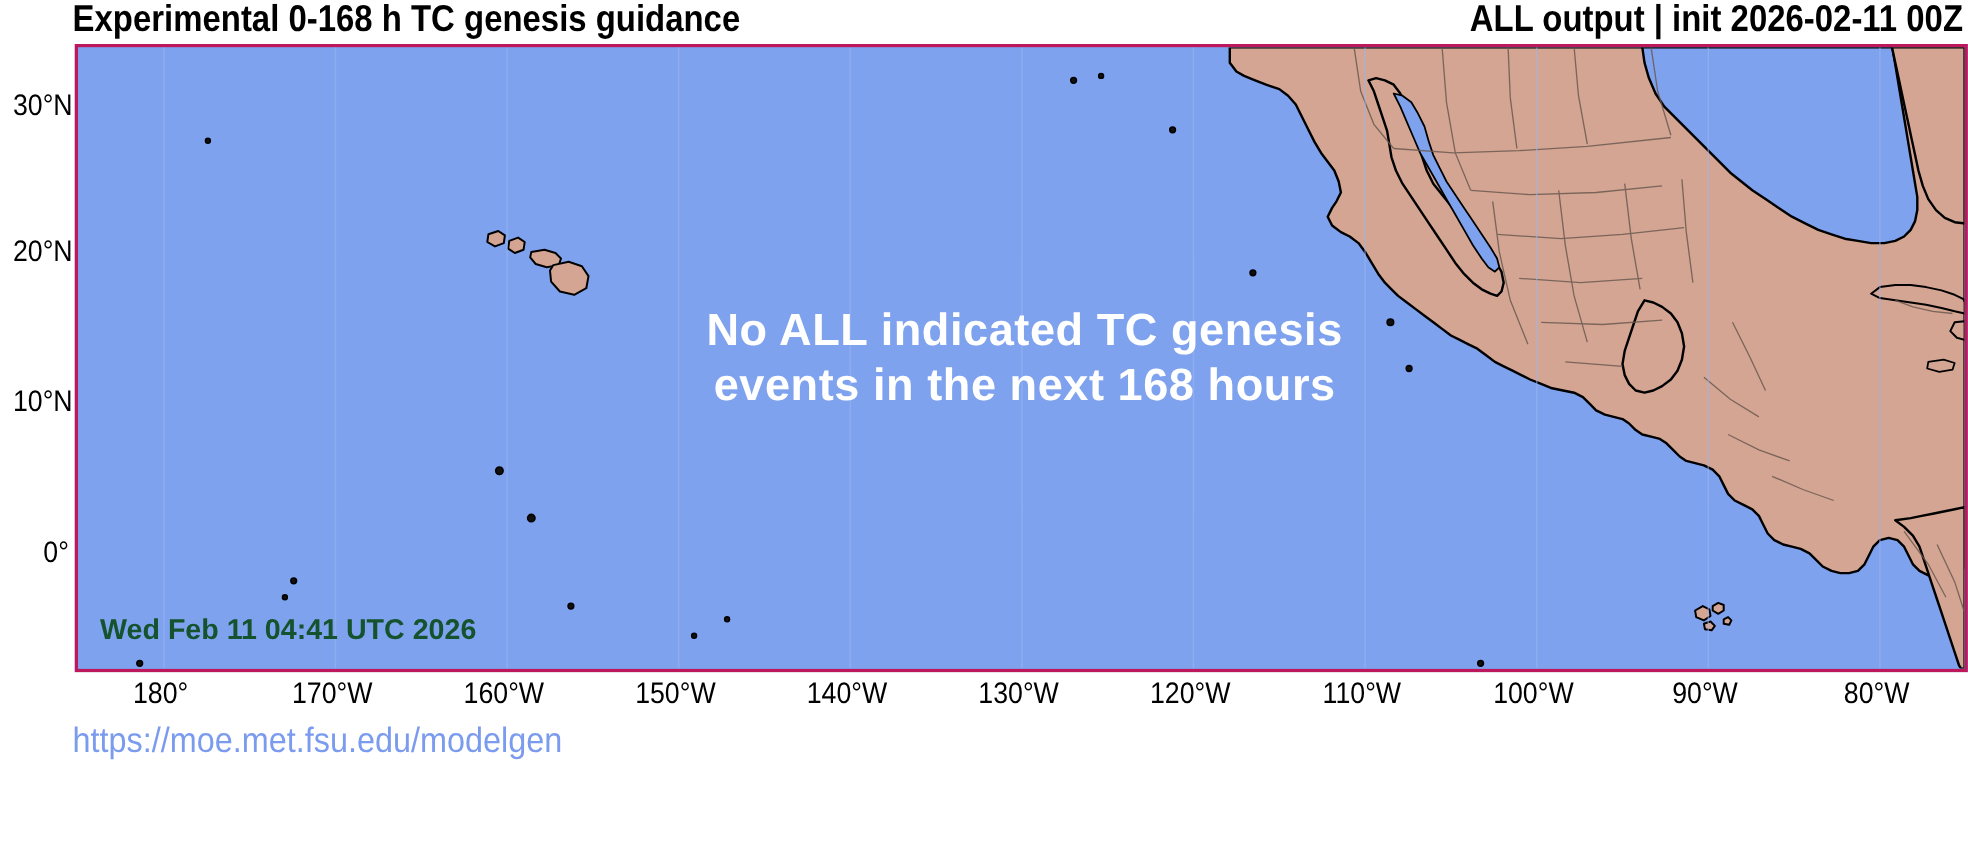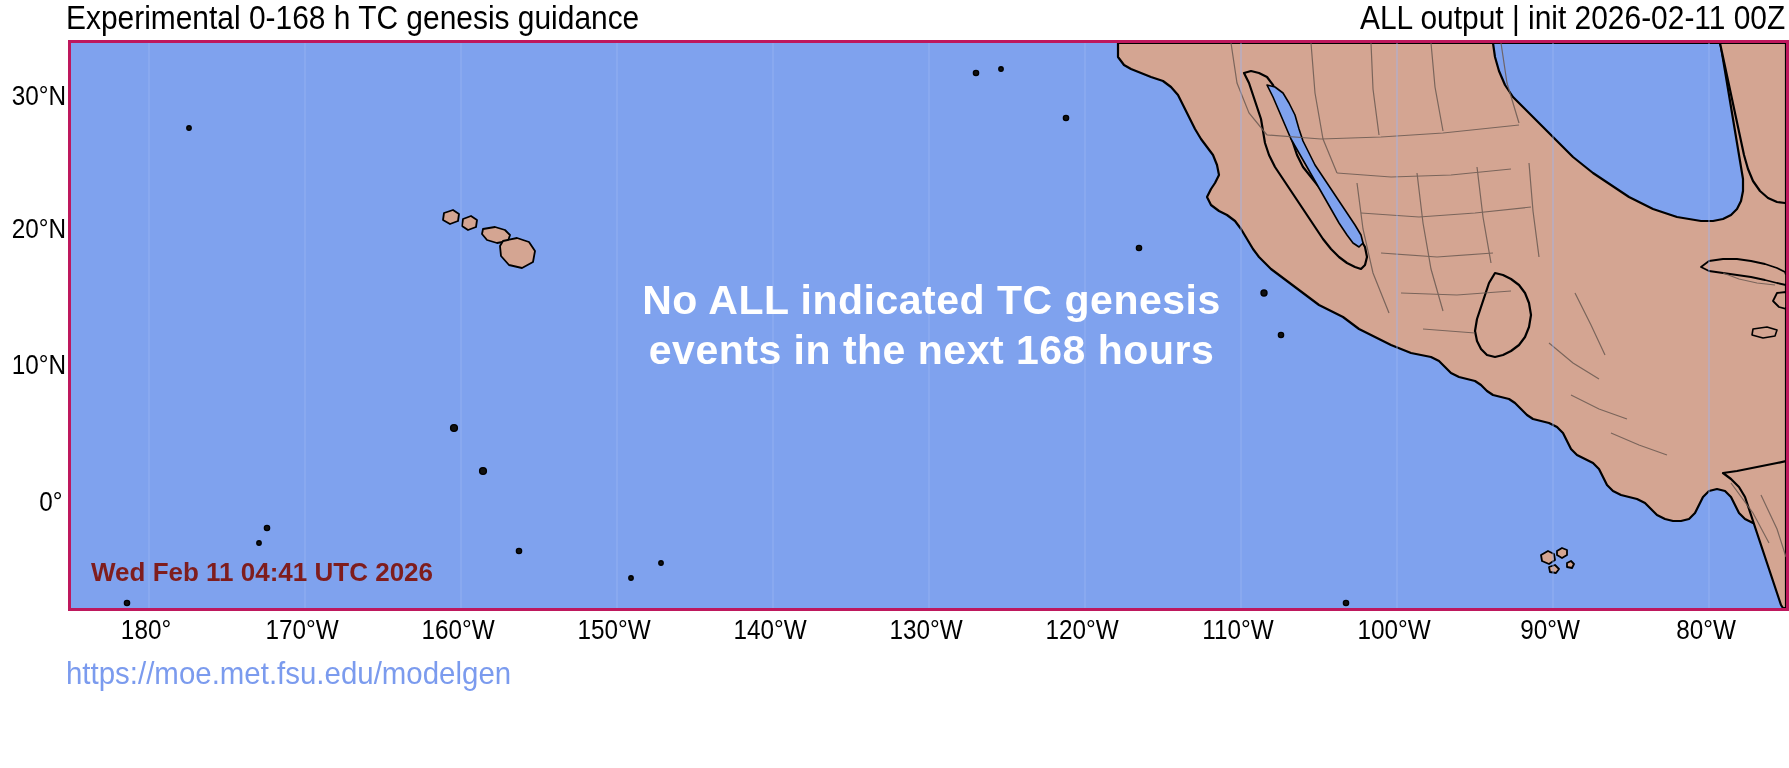--- a/index.html
+++ b/index.html
@@ -1,21 +1,21 @@
 <!DOCTYPE html>
 <html><head>
 <meta charset="utf-8">
 <style>
   html,body{margin:0;padding:0;background:#ffffff;}
   body{width:1789px;height:768px;overflow:hidden;
        font-family:"Liberation Sans","DejaVu Sans",sans-serif;}
   #root{position:relative;width:1789px;height:768px;background:#fff;}
 
   
-  .hdr{position:absolute;left:0;top:0;width:1789px;height:36px;}
+  .hdr{position:absolute;left:0;top:0;width:1789px;height:36px;font-weight:bold;}
   .hdr-l{position:absolute;left:66px;top:-2px;font-size:34px;color:#000;
          font-family:"Liberation Sans Narrow","Liberation Sans",sans-serif;
          transform:scaleX(.88);transform-origin:left top;white-space:nowrap;}
   .hdr-r{position:absolute;right:4px;top:-2px;font-size:34px;color:#000;
          font-family:"Liberation Sans Narrow","Liberation Sans",sans-serif;
          transform:scaleX(.88);transform-origin:right top;white-space:nowrap;}
 
   
   .plot{position:absolute;left:68px;top:40px;width:1721px;height:571px;
         background:#7FA2EE;border:3px solid #be185d;box-sizing:border-box;
@@ -23,21 +23,21 @@
   .plot svg{display:block;width:100%;height:100%;}
 
   
   .msg{position:absolute;left:0;top:232px;width:1721px;text-align:center;
        color:#ffffff;font-size:41px;font-weight:bold;line-height:1.22;
        font-family:"Liberation Sans Narrow","Liberation Sans",sans-serif;
        letter-spacing:.5px;pointer-events:none;}
   .msg span{display:block;}
 
   
-  .stamp{position:absolute;left:20px;bottom:20px;color:#7f1d1d;
+  .stamp{position:absolute;left:20px;bottom:20px;color:#14532d;
          font-size:26px;font-weight:bold;
          font-family:"Liberation Sans","DejaVu Sans",sans-serif;
          white-space:nowrap;pointer-events:none;margin-top:32px;}
 
   
   .xt{position:absolute;top:615px;font-size:27px;color:#000;
       font-family:"Liberation Sans Narrow","Liberation Sans",sans-serif;
       transform:translateX(-50%) scaleX(.9);white-space:nowrap;}
   .yt{position:absolute;left:60px;font-size:27px;color:#000;
       font-family:"Liberation Sans Narrow","Liberation Sans",sans-serif;

